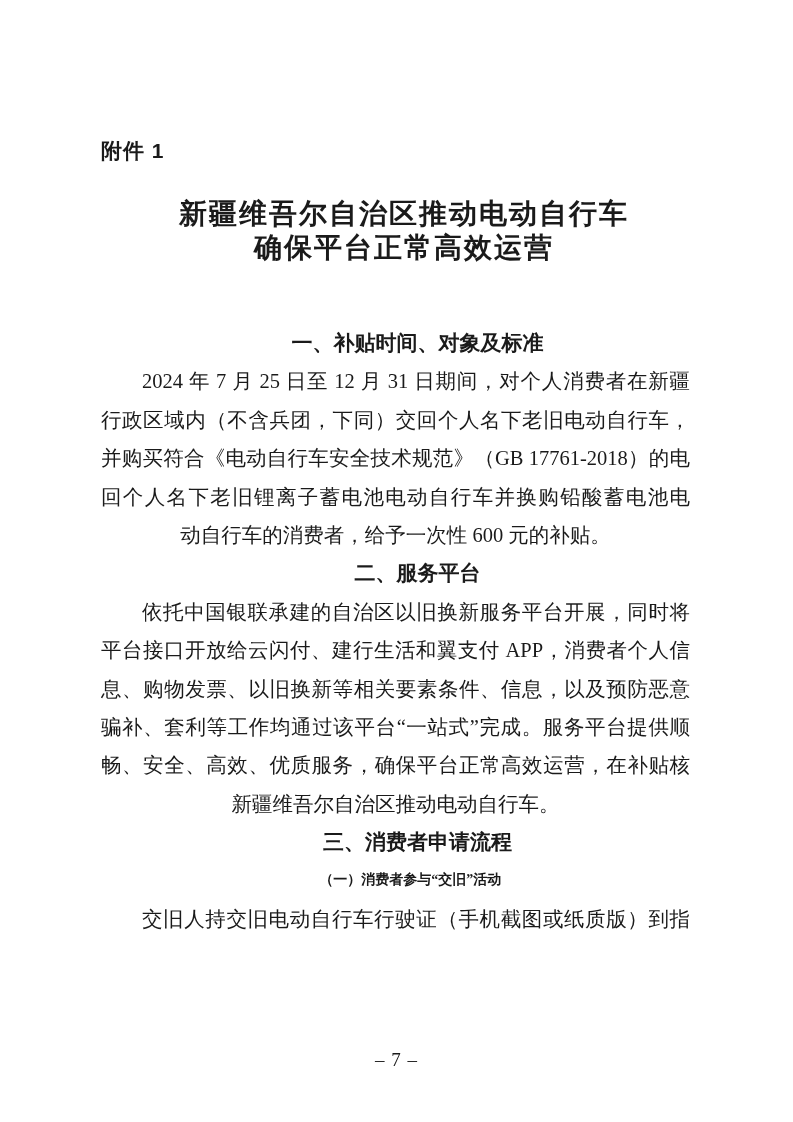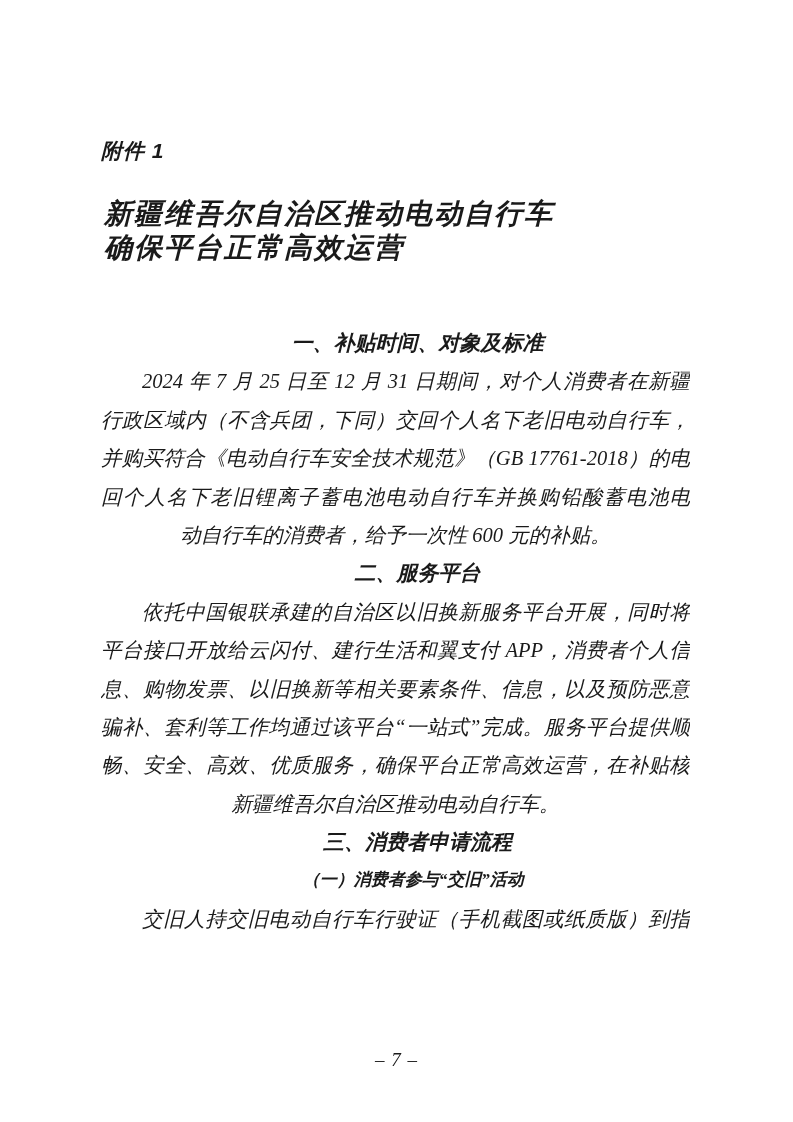--- a/index.html
+++ b/index.html
@@ -8,38 +8,37 @@
     background: #ffffff;
   }
   .page {
     position: relative;
     width: 793px;
     height: 1122px;
     background: #ffffff;
     color: #1a1a1a;
     font-family: "Liberation Serif", "DejaVu Serif", serif;
     overflow: hidden;
-    font-style: italic;
   }
   .attachment {
     position: absolute;
     left: 101px;
     top: 136px;
     font-family: "Liberation Sans", "DejaVu Sans", sans-serif;
     font-weight: bold;
     font-size: 21px;
     line-height: 30px;
     letter-spacing: 1px;
   }
   .doc-title {
     position: absolute;
     left: 104px;
     top: 197px;
     width: 600px;
-    text-align: left;
+    text-align: center;
     font-family: "Liberation Serif", "DejaVu Serif", serif;
     font-weight: bold;
     font-size: 28px;
     line-height: 34px;
     letter-spacing: 2px;
   }
   .doc-body {
     position: absolute;
     left: 101px;
     top: 324px;
@@ -65,21 +64,21 @@
   .heading1 {
     font-family: "Liberation Sans", "DejaVu Sans", sans-serif;
     font-weight: bold;
     text-indent: 2.1em;
     font-size: 21px;
   }
   .heading2 {
     font-family: "Liberation Serif", "DejaVu Serif", serif;
     font-weight: bold;
     text-indent: 2.1em;
-    font-size: 17px;
+    font-size: 14px;
   }
   .page-number {
     position: absolute;
     left: 0;
     top: 1047px;
     width: 793px;
     text-align: center;
     font-family: "Liberation Serif", "DejaVu Serif", serif;
     font-size: 19px;
     line-height: 26px;

